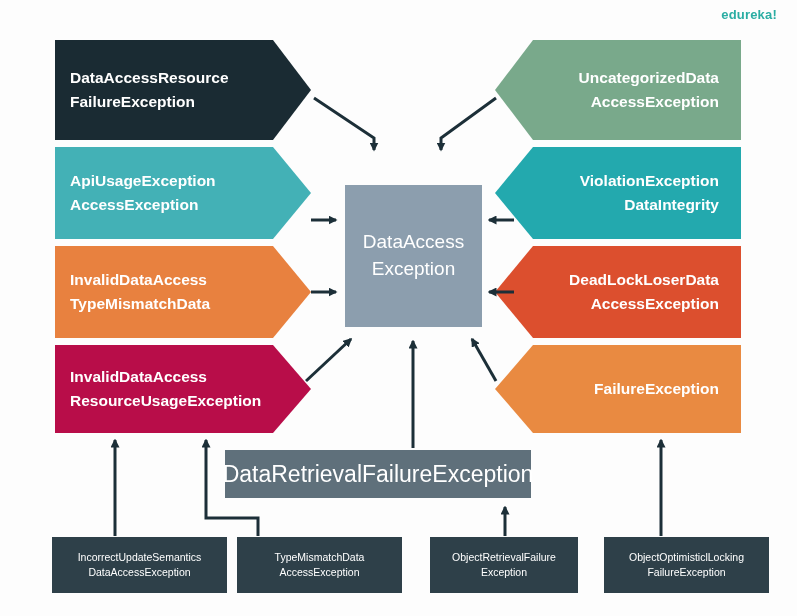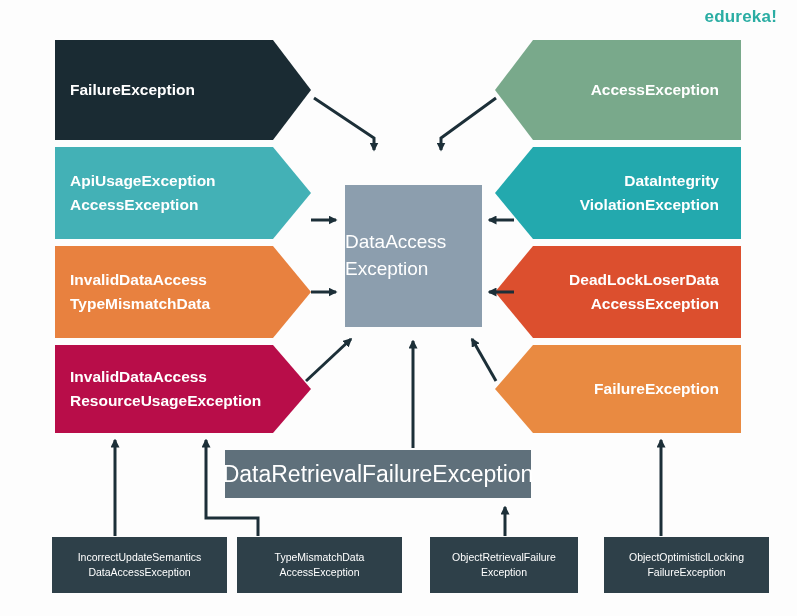--- a/index.html
+++ b/index.html
@@ -14,21 +14,21 @@
     height: 616px;
     background: var(--bg, #fdfdfd);
     overflow: hidden;
   }
   .brand {
     position: absolute;
     top: 7px;
     right: 20px;
     color: var(--brand, #2aada3);
     font-weight: 700;
-    font-size: 17px;
+    font-size: 13px;
     letter-spacing: 0.2px;
   }
   .banner {
     position: absolute;
     display: flex;
     flex-direction: column;
     justify-content: center;
     gap: 3px;
     color: #ffffff;
     font-size: 15.5px;
@@ -63,21 +63,21 @@
     position: absolute;
     left: 345px;
     top: 185px;
     width: 137px;
     height: 142px;
     background: var(--center, #8c9eae);
     color: #ffffff;
     display: flex;
     flex-direction: column;
     justify-content: center;
-    align-items: flex-start;
+    align-items: center;
     text-align: center;
     font-size: 19px;
     line-height: 1.4;
   }
   .retrieval {
     position: absolute;
     left: 225px;
     top: 450px;
     width: 306px;
     height: 48px;
@@ -121,41 +121,43 @@
   .arrows marker path { fill: var(--arrow, #1c2f38); }
 </style>
 </head>
 <body>
 
 <div class="canvas">
 
   <div class="brand">edureka!</div>
 
   <div class="banner left l1">
+    <div>DataAccessResource</div>
     <div>FailureException</div>
   </div>
   <div class="banner left l2">
     <div>ApiUsageException</div>
     <div>AccessException</div>
   </div>
   <div class="banner left l3">
     <div>InvalidDataAccess</div>
     <div>TypeMismatchData</div>
   </div>
   <div class="banner left l4">
     <div>InvalidDataAccess</div>
     <div>ResourceUsageException</div>
   </div>
 
   <div class="banner right r1">
+    <div>UncategorizedData</div>
     <div>AccessException</div>
   </div>
   <div class="banner right r2">
+    <div>ViolationException</div>
     <div>DataIntegrity</div>
-    <div>ViolationException</div>
   </div>
   <div class="banner right r3">
     <div>DeadLockLoserData</div>
     <div>AccessException</div>
   </div>
   <div class="banner right r4">
     <div>FailureException</div>
   </div>
 
   <div class="center-box">

